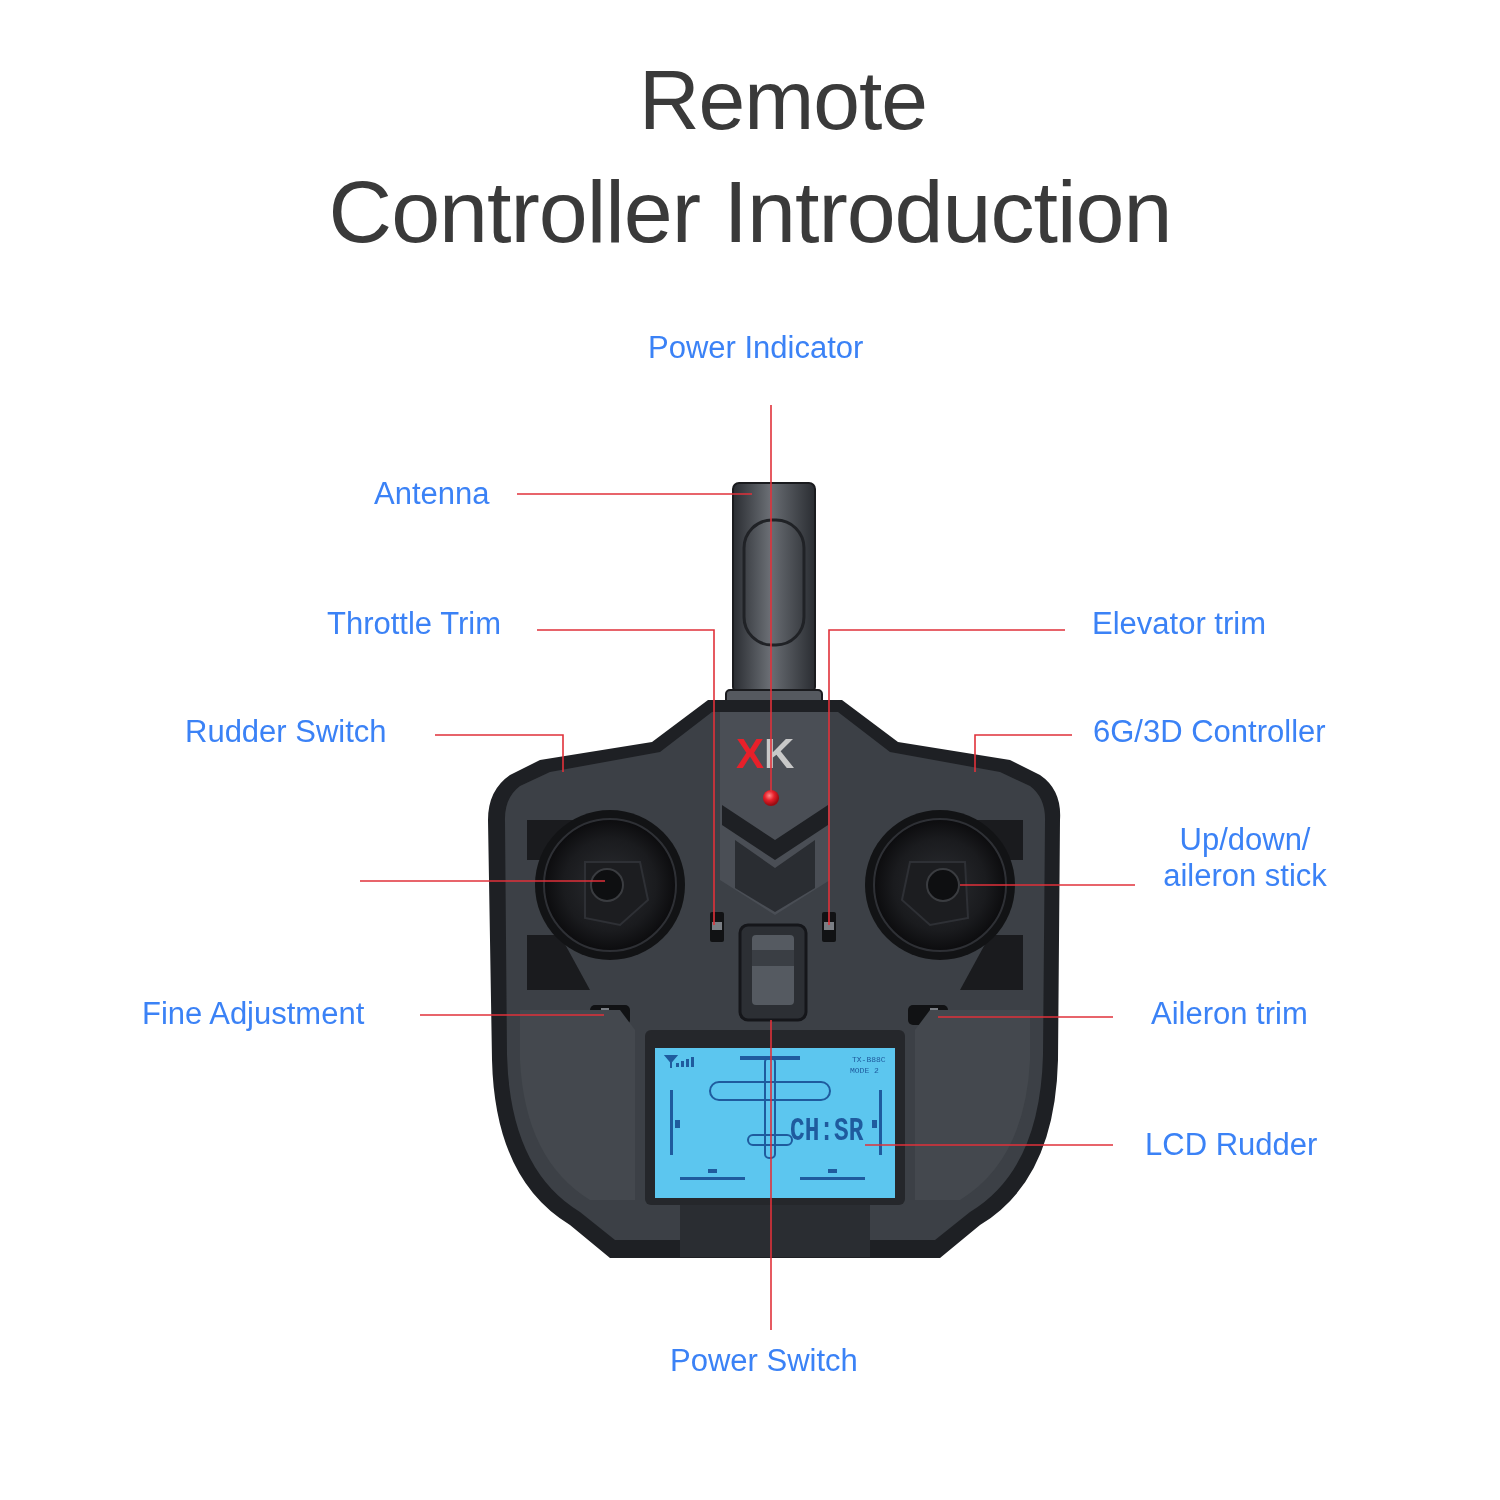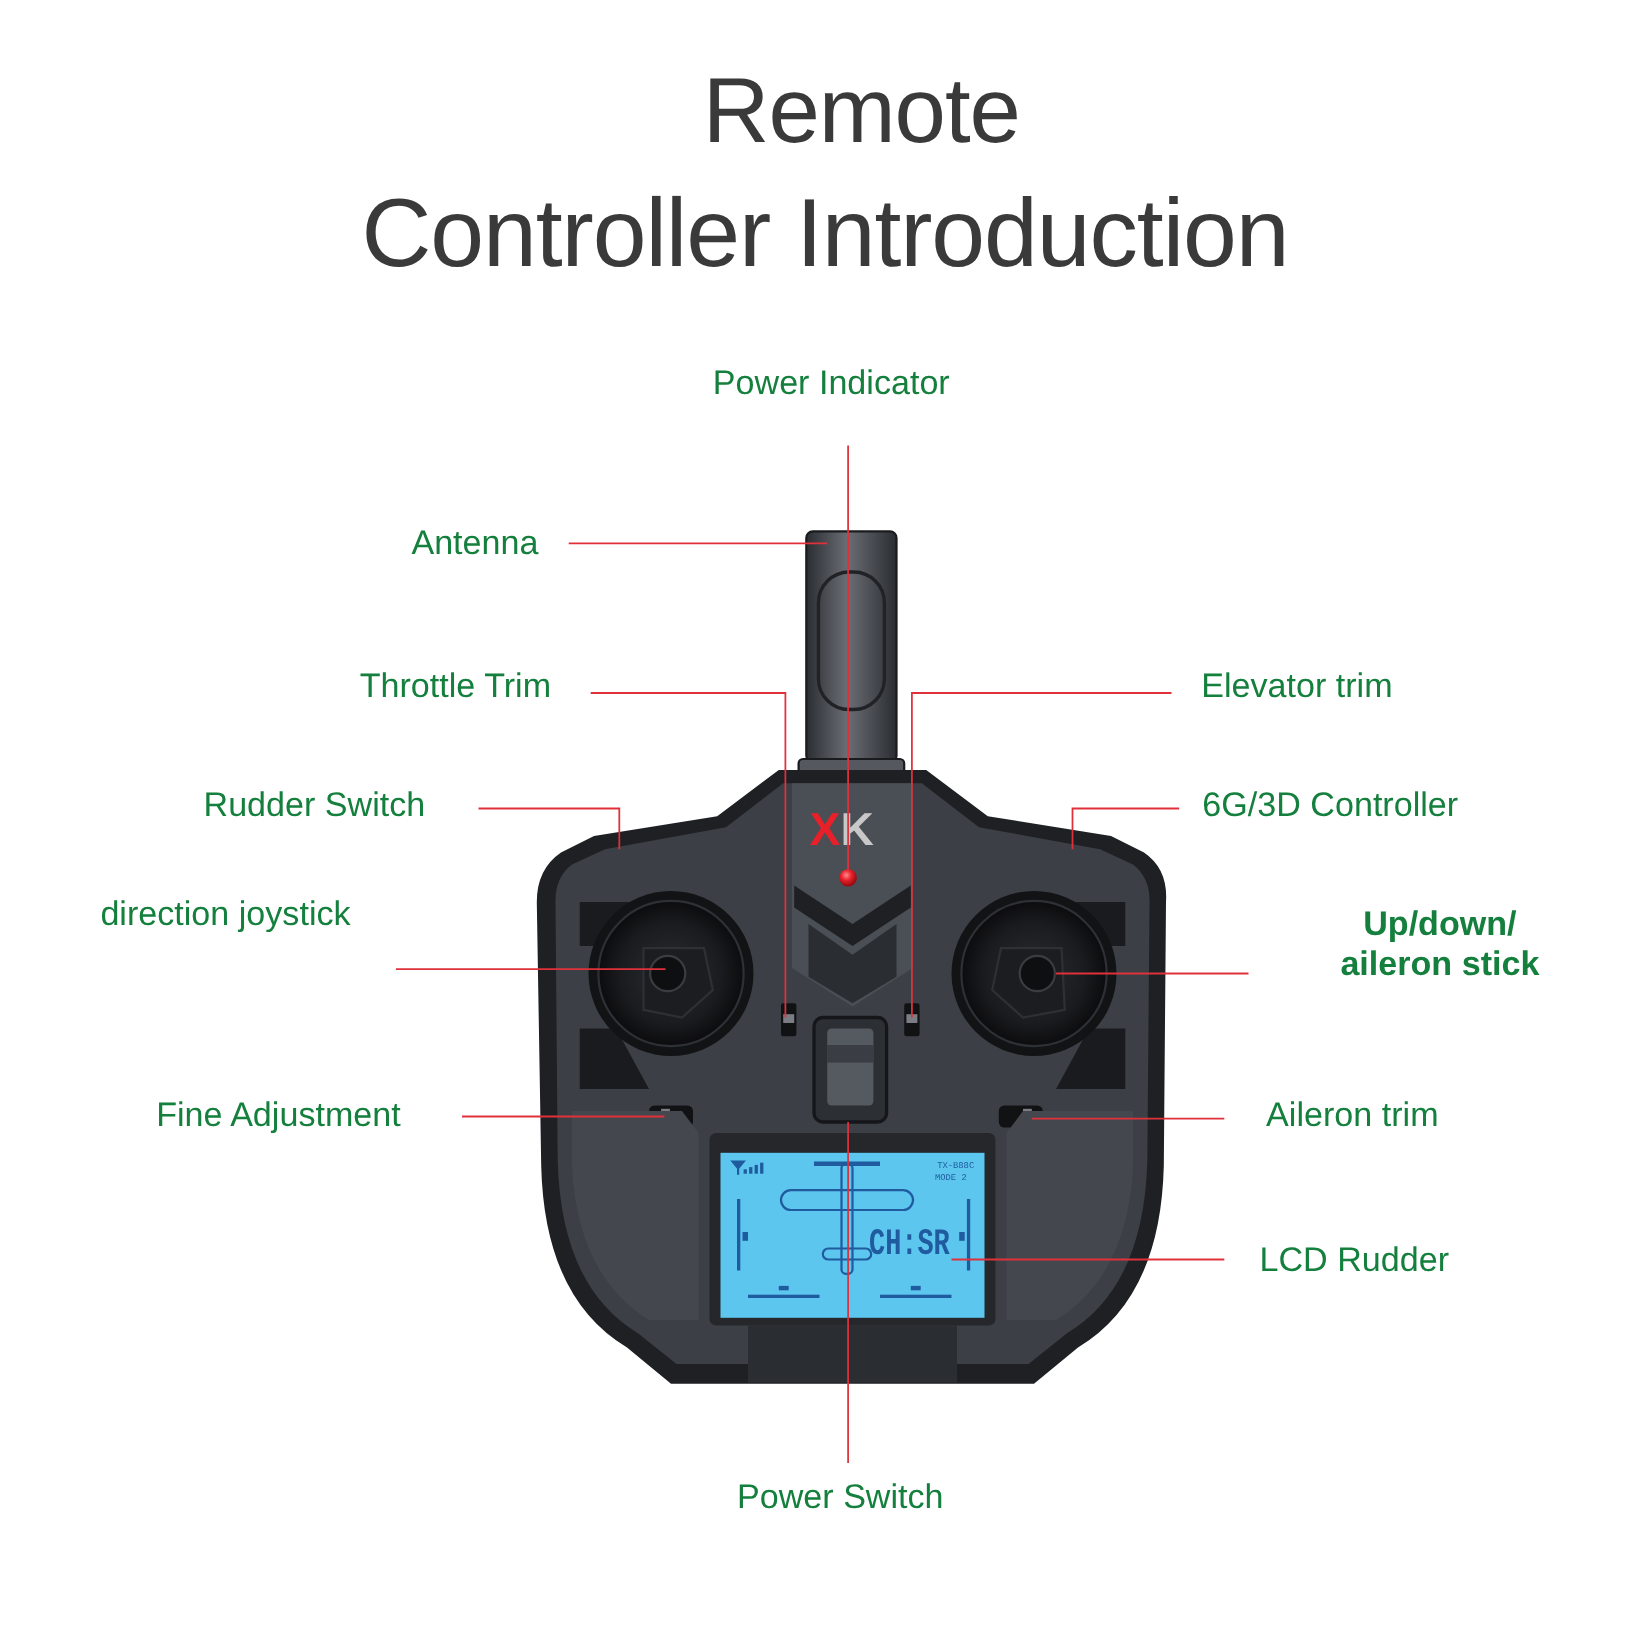--- a/index.html
+++ b/index.html
@@ -2,21 +2,21 @@
 <html><head>
 <meta charset="utf-8">
 <style>
   html, body { margin:0; padding:0; background:#ffffff; }
   body { width:1500px; height:1500px; position:relative; overflow:hidden;
          font-family:"Liberation Sans", "DejaVu Sans", sans-serif; color:#333333; }
   .title { position:absolute; left:0; width:1500px; text-align:center; color:#3a3a3a;
            font-size:84px; line-height:1; letter-spacing:-1px; }
   .t1 { top:58px;margin-left:33px; }
   .t2 { top:168px; font-size:88px; }
-  .label { position:absolute; font-size:31px; color:#15803d; white-space:nowrap; line-height:1.15; }
+  .label { position:absolute; font-size:31px; color:#3b82f6; white-space:nowrap; line-height:1.15; }
   .label.center { text-align:center; }
   svg.overlay { position:absolute; left:0; top:0; }
 </style>
 </head>
 <body>
 
 <div class="title t1">Remote</div>
 <div class="title t2">Controller Introduction</div>
 
 <svg class="overlay" width="1500" height="1500" viewBox="0 0 1500 1500">
@@ -159,23 +159,22 @@
 </svg>
 
 <div class="label" style="left:648px; top:330px;">Power Indicator</div>
 <div class="label" style="left:374px; top:476px;">Antenna</div>
 <div class="label" style="left:327px; top:606px;">Throttle Trim</div>
 <div class="label" style="left:1092px; top:606px;">Elevator trim</div>
 <div class="label" style="left:185px; top:714px;">Rudder Switch</div>
 <div class="label" style="left:1093px; top:714px;">6G/3D Controller</div>
 
 <div class="label center" style="left:60px; top:813px; width:290px;">
-  <div>direction joystick</div>
 </div>
-<div class="label center" style="left:1204px; top:822px; width:210px;font-weight:bold;">
+<div class="label center" style="left:1140px; top:822px; width:210px;">
   <div>Up/down/</div>
   <div>aileron stick</div>
 </div>
 
 <div class="label" style="left:142px; top:996px;">Fine Adjustment</div>
 <div class="label" style="left:1151px; top:996px;">Aileron trim</div>
 <div class="label" style="left:1145px; top:1127px;">LCD Rudder</div>
 <div class="label" style="left:670px; top:1343px;">Power Switch</div>
 
 </body></html>

